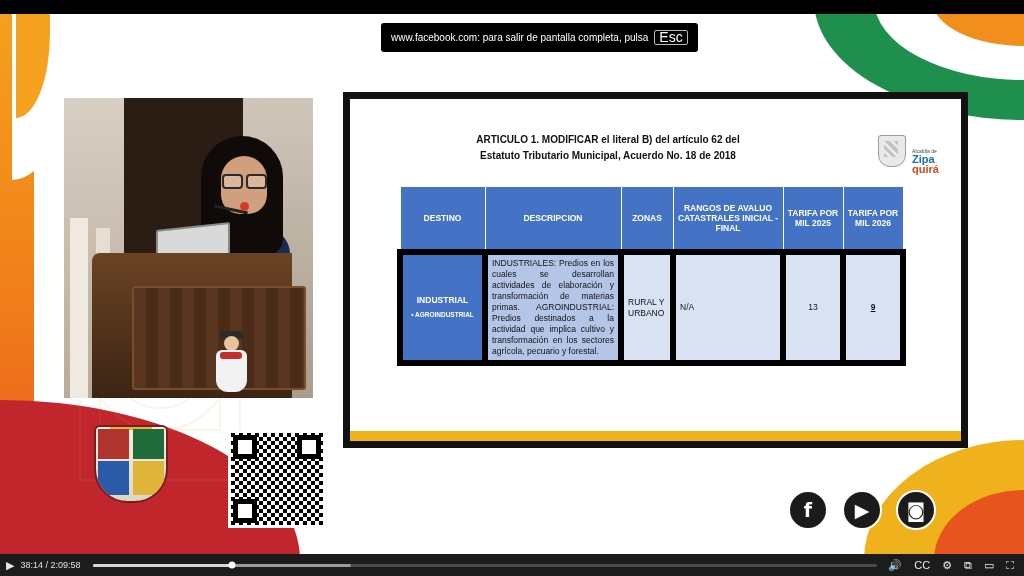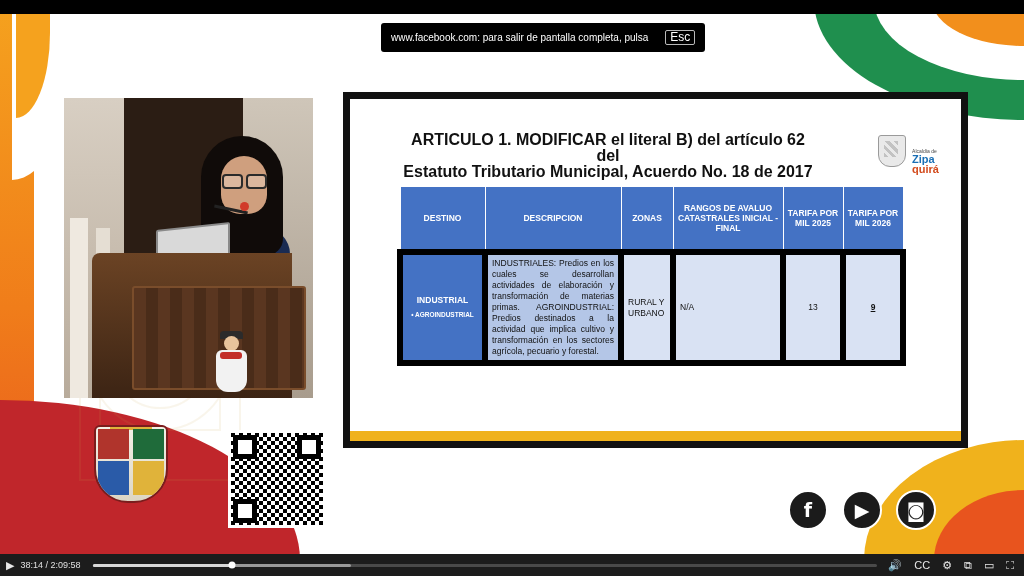--- a/index.html
+++ b/index.html
@@ -103,23 +103,22 @@
     display: flex;
     align-items: center;
     gap: 6px;
     z-index: 40;
     white-space: nowrap;
   }
   .fs-toast .esc {
     border: 1px solid #b9b9b9;
     border-radius: 2px;
     padding: 1px 4px;
-    font-size: 12px;
+    font-size: 14px;
     line-height: 11px;
-    margin-left: 11px;
   }
 
   
   .speaker {
     position: absolute;
     left: 64px; top: 98px;
     width: 249px; height: 300px;
     background: #2b1d14;
     overflow: hidden;
     z-index: 20;
@@ -222,21 +221,21 @@
   }
   .slide-bottombar {
     position: absolute; left: 0; bottom: 0; width: 100%; height: 10px;
     background: #f0b21c;
   }
   .slide-title {
     position: absolute;
     left: 48px; top: 33px;
     width: 420px;
     text-align: center;
-    font-size: 16px;
+    font-size: 10px;
     font-weight: bold;
     color: #111111;
     line-height: 16px;
   }
   .slide-logo {
     position: absolute; right: 22px; top: 28px;
     display: flex; align-items: center; gap: 6px;
   }
   .shield-mini {
     width: 26px; height: 30px;
@@ -475,21 +474,21 @@
       <div class="sp-doll-body"></div>
       <div class="sp-doll-scarf"></div>
     </div>
   </div>
 
   <div class="slide">
     <div class="slide-inner">
 
       <div class="slide-title">
         <div>ARTICULO 1. MODIFICAR  el literal B) del artículo 62 del</div>
-        <div>Estatuto Tributario Municipal, Acuerdo No. 18 de 2017</div>
+        <div>Estatuto Tributario Municipal, Acuerdo No. 18 de 2018</div>
       </div>
 
       <div class="slide-logo">
         <div class="shield-mini"></div>
         <div class="logo-text">
           <span class="small">Alcaldía de</span><br>
           <span class="big">Zipa</span><br>
           <span class="big2">quirá</span>
         </div>
       </div>

